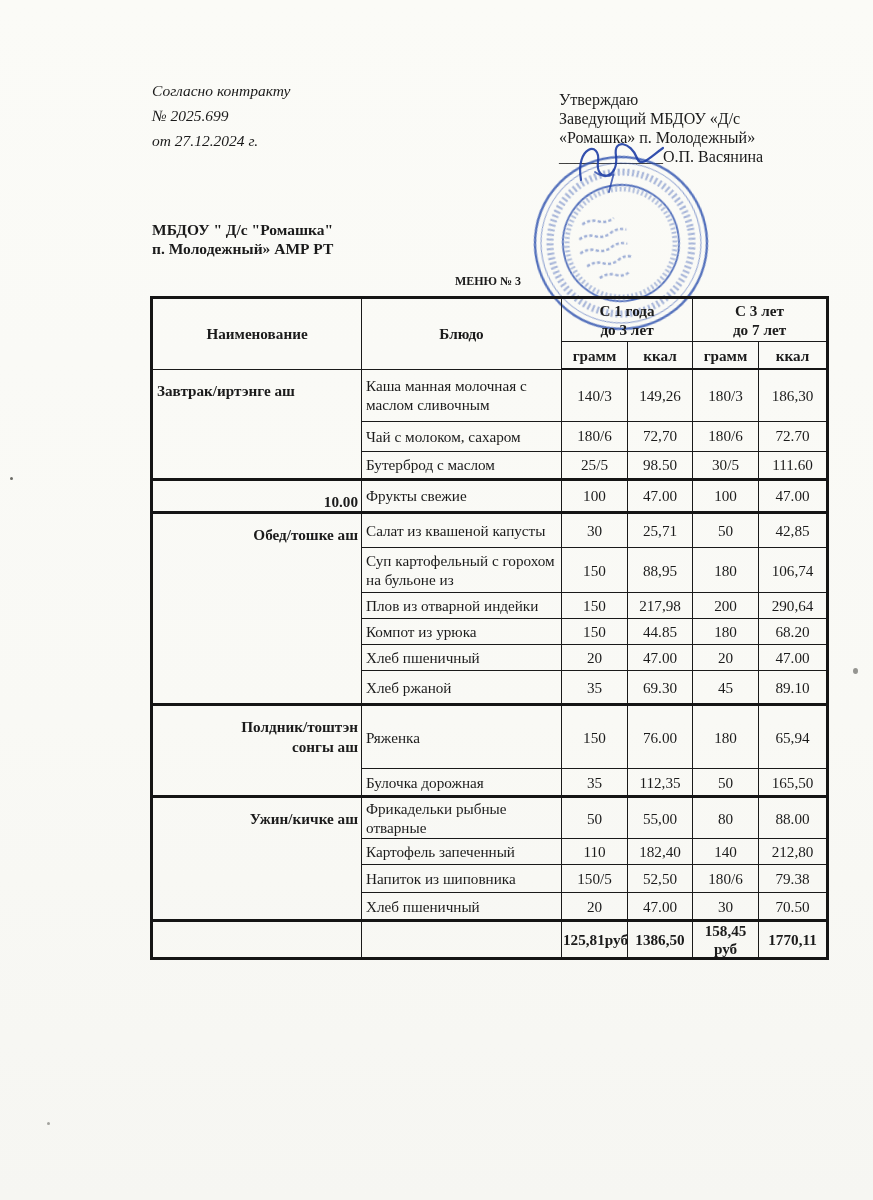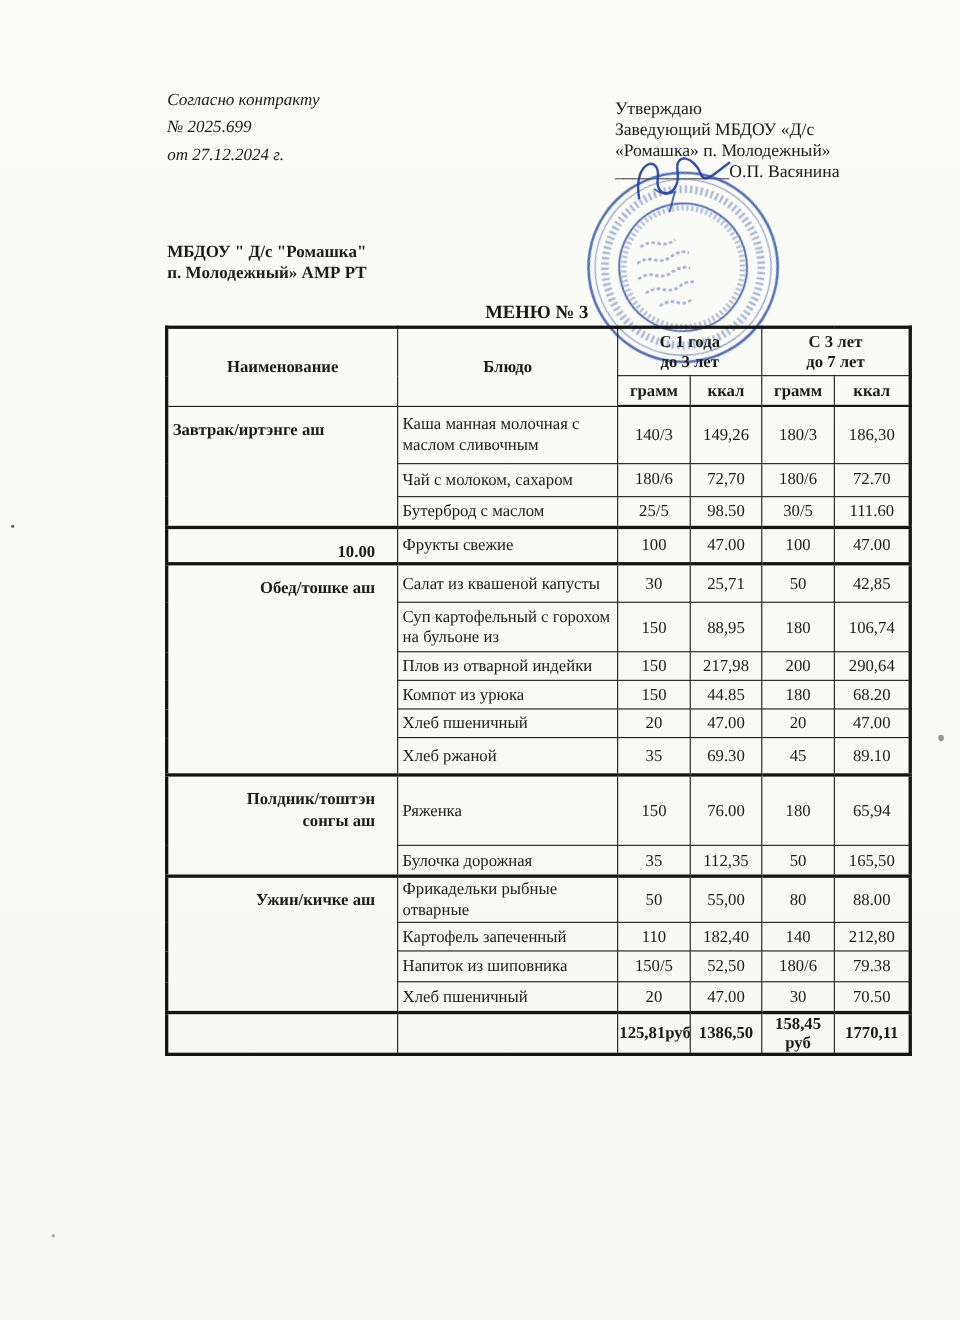--- a/index.html
+++ b/index.html
@@ -5,33 +5,33 @@
   html,body { margin:0; padding:0; }
   .page {
     position:relative; width:873px; height:1200px;
     background:linear-gradient(180deg,#fbfbf7 0%, #f9f9f5 60%, #f6f6f2 100%);
     font-family:"Liberation Serif","DejaVu Serif",serif;
     color:#1b1b1b; overflow:hidden;
   }
   .contract-block { position:absolute; left:152px; top:78px; font-size:15.5px; line-height:25px;font-style:italic; }
   .approval-block { position:absolute; left:559px; top:90px; font-size:16px; line-height:19px; }
   .org-block { position:absolute; left:152px; top:220px; font-weight:bold; font-size:15.5px; line-height:19px; }
-  .menu-title { position:absolute; left:150px; top:274px; width:676px; text-align:center; font-weight:bold; font-size:17px; }
+  .menu-title { position:absolute; left:150px; top:274px; width:676px; text-align:center; font-weight:bold; font-size:12px; }
 
   table.menu {
     position:absolute; left:150px; top:296px; width:676px;
     border-collapse:collapse; table-layout:fixed;
     border:3px solid #151515;
   }
   table.menu th, table.menu td { border:1.6px solid #1a1a1a; font-size:15.2px; overflow:hidden; }
   table.menu thead th { font-weight:bold; text-align:center; padding:2px 2px; line-height:1.25; white-space:pre-line; }
   table.menu thead tr.sub th { height:22px; border-bottom:2.6px solid #151515; }
   td.dish-cell { padding:1px 4px; text-align:left; line-height:1.25; vertical-align:middle; }
   td.val-cell  { text-align:center; vertical-align:middle; padding:0 1px; line-height:1.15; }
-  td.label-cell { font-weight:bold; vertical-align:top; padding:11px 20px 0 4px; white-space:pre-line; line-height:1.3; }
+  td.label-cell { font-weight:bold; vertical-align:top; padding:11px 3px 0 4px; white-space:pre-line; line-height:1.3; }
   td.label-cell.center { text-align:right; }
   tr.section td { border-top:3px solid #151515; }
   tr.bold td { font-weight:bold; }
 
   .stamp { position:absolute; left:528px; top:150px; width:186px; height:186px;
            transform:rotate(-12deg); opacity:.8; filter:blur(0.5px); }
   .signature { position:absolute; left:565px; top:128px; width:140px; height:75px; opacity:.9; }
 
   .speck { position:absolute; background:#6b6b66; border-radius:50%; }
   .speck.s1 { left:10px;  top:477px;  width:3px; height:3px; }

